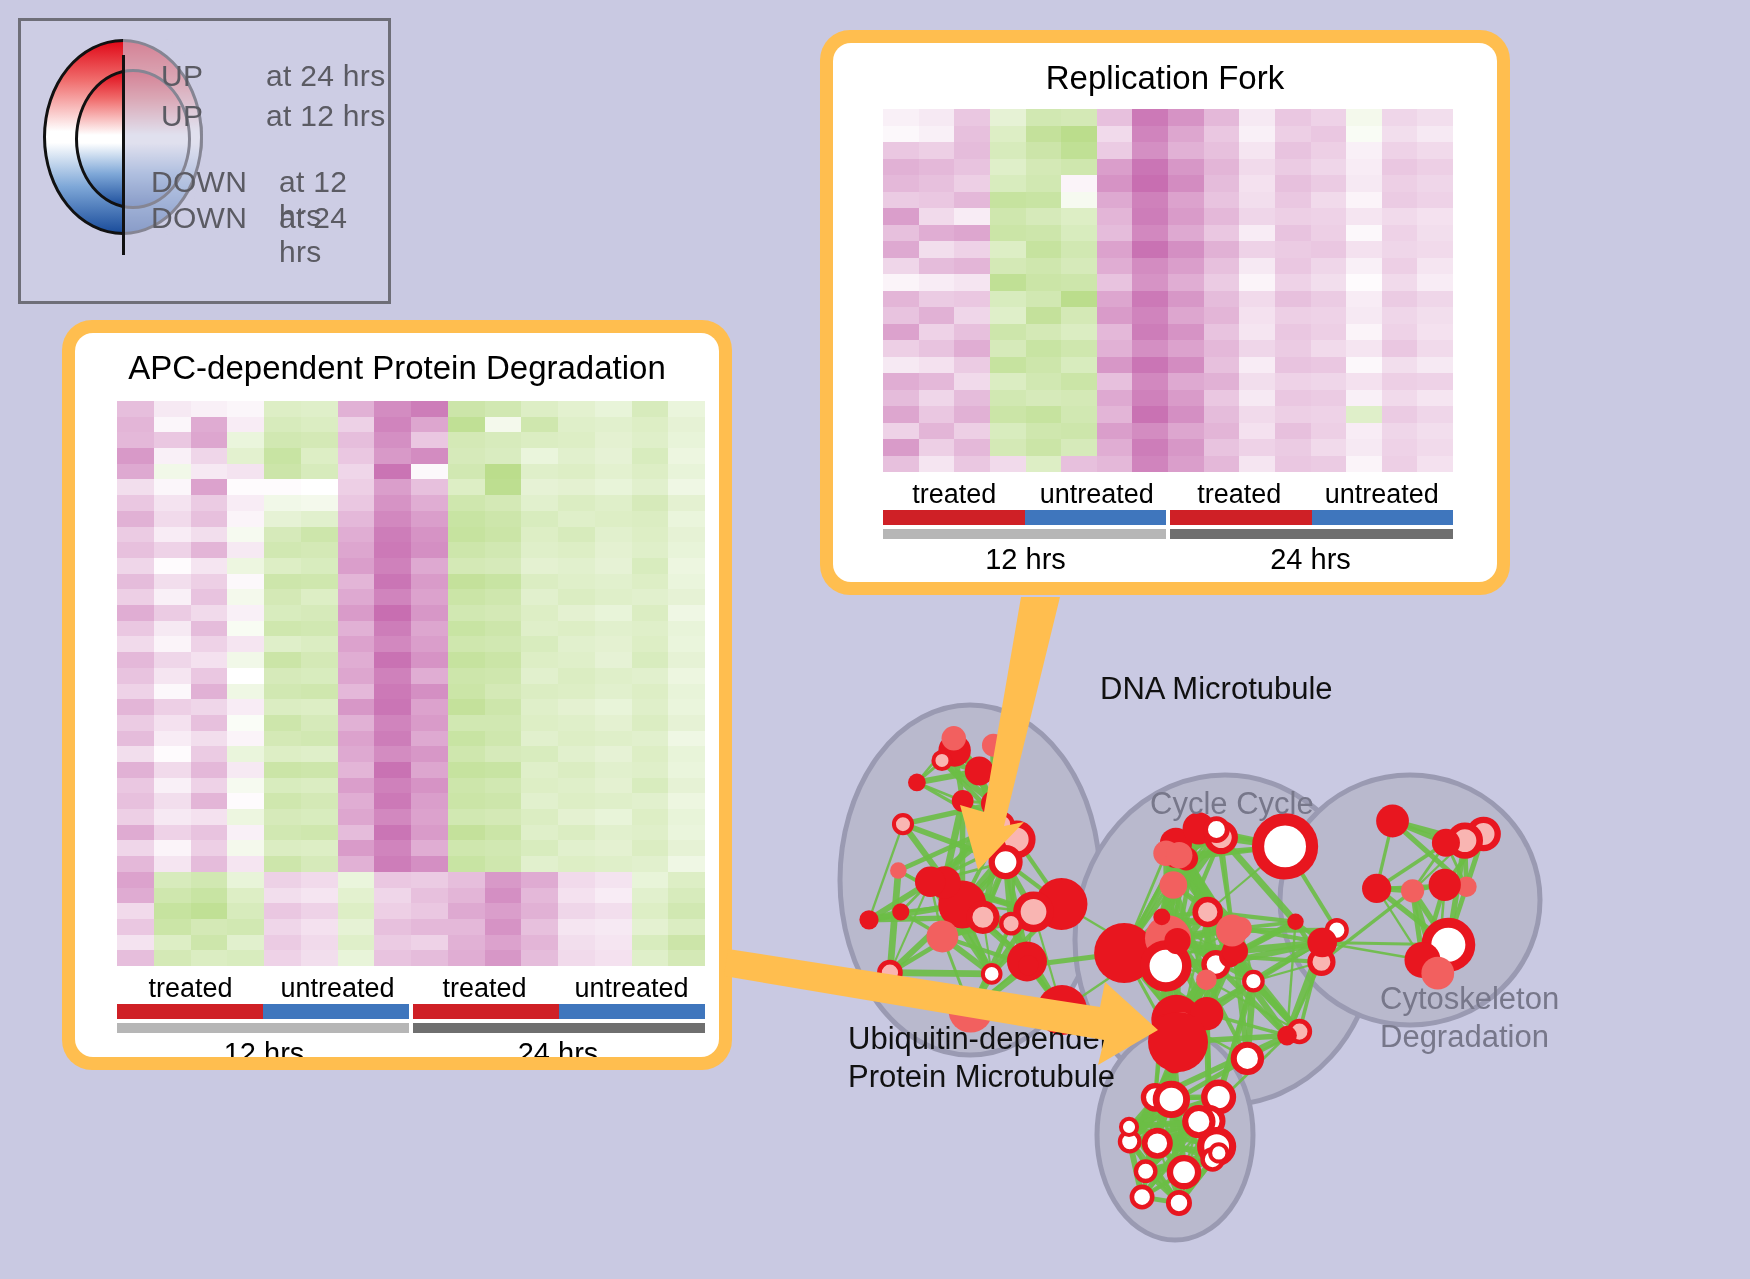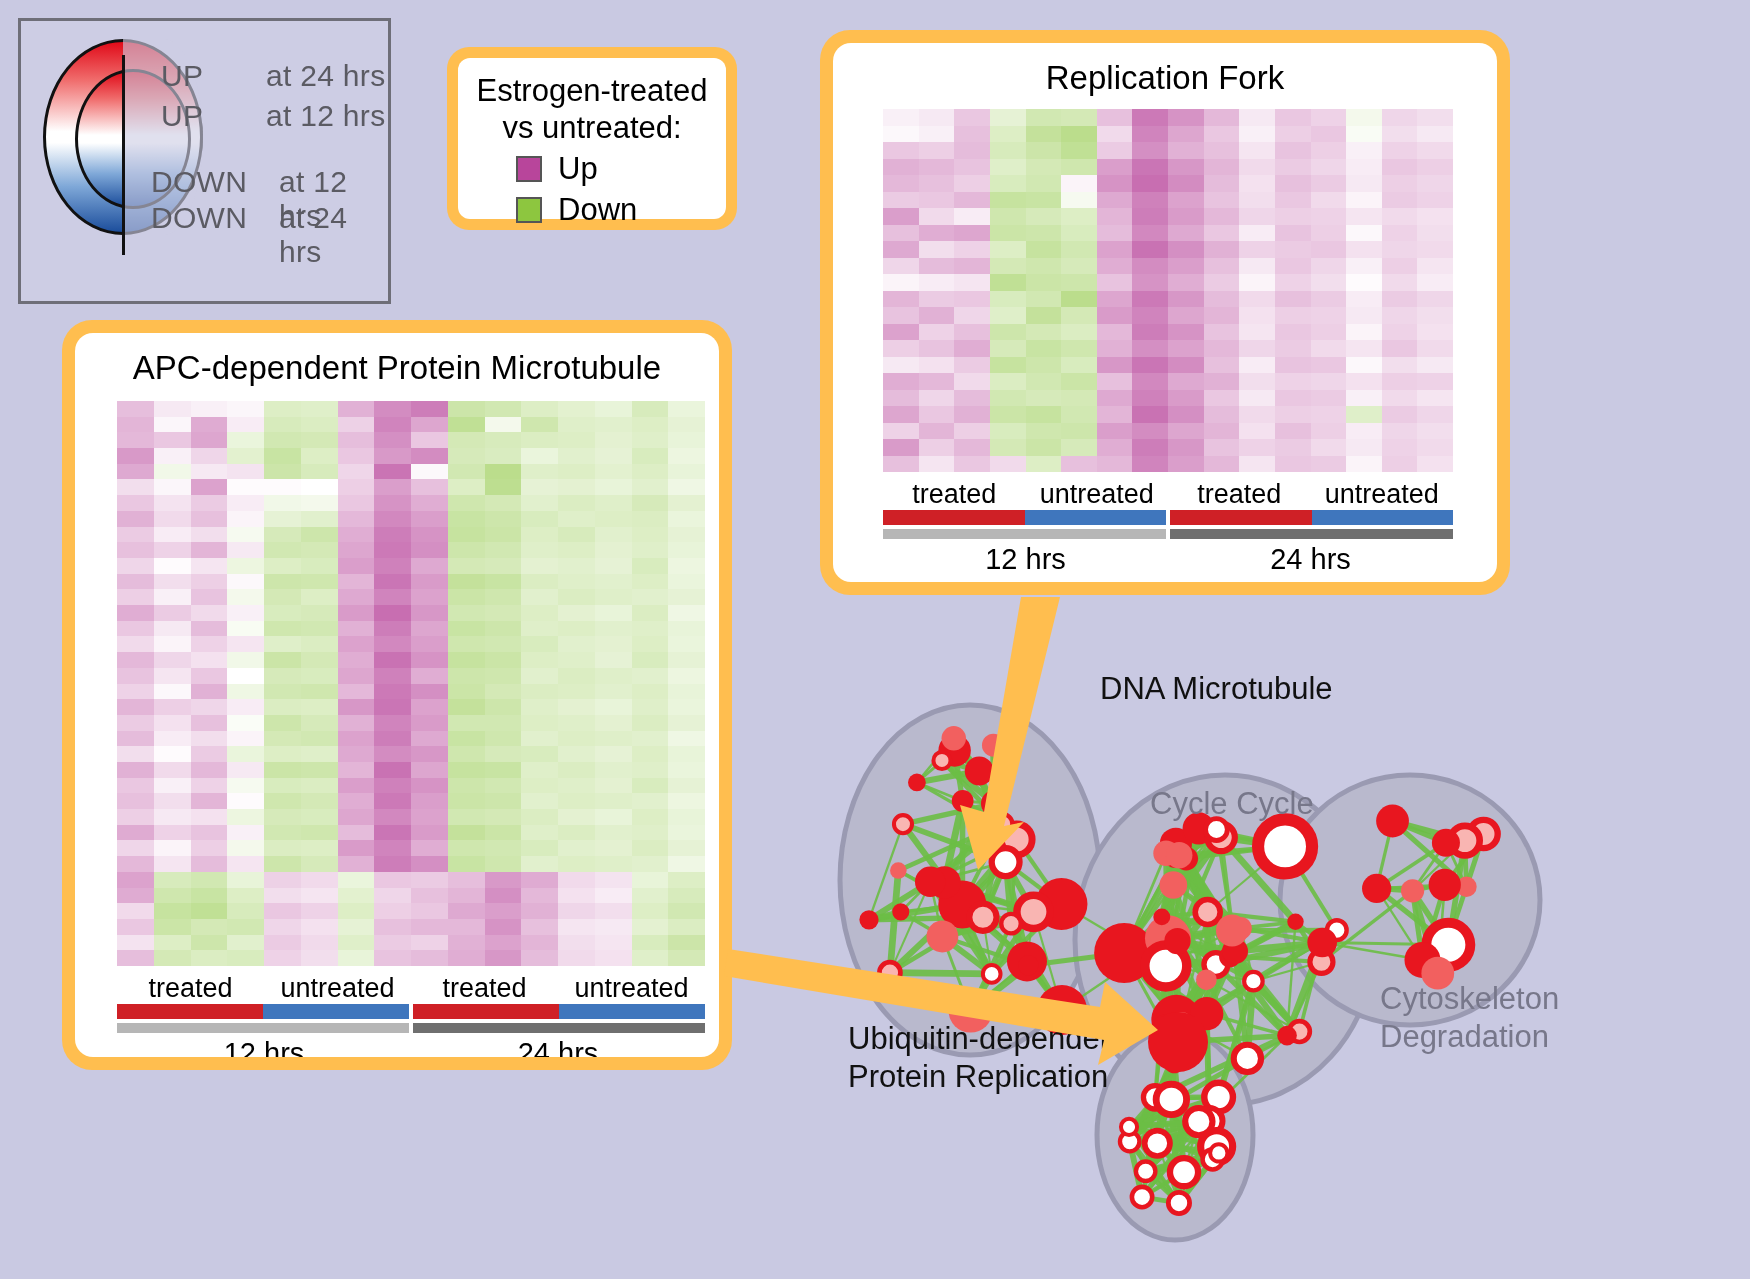--- a/index.html
+++ b/index.html
@@ -116,34 +116,20 @@
     <div class="lg-row" id="lg-up12">UP</div>
     <div class="lg-row" id="lg-up12-t">at 12 hrs</div>
     <div class="lg-row" id="lg-dn12">DOWN</div>
     <div class="lg-row" id="lg-dn12-t">at 12 hrs</div>
     <div class="lg-row" id="lg-dn24">DOWN</div>
     <div class="lg-row" id="lg-dn24-t">at 24 hrs</div>
     <div id="lg-caption">
     </div>
   </div>
 
-  <div id="updown-legend">
-    <div id="updown-inner">
-      <div class="ul-title">Estrogen-treated</div>
-      <div class="ul-title">vs untreated:</div>
-      <div class="swrow">
-        <span class="sw" id="sw-up" style="background: rgb(184, 69, 155);"></span>
-        <span class="sw-lab">Up</span>
-      </div>
-      <div class="swrow">
-        <span class="sw" id="sw-down" style="background: rgb(141, 198, 63);"></span>
-        <span class="sw-lab">Down</span>
-      </div>
-    </div>
-  </div>
 
   <div class="panel" id="panel-rep">
     <div class="panel-inner">
       <div class="panel-title">Replication Fork</div>
       <div class="heat" id="heat-rep" style="grid-template-columns: repeat(16, 1fr); grid-template-rows: repeat(22, 1fr);">
           <div style="background: rgb(249, 240, 247);"></div>
           <div style="background: rgb(246, 233, 243);"></div>
           <div style="background: rgb(234, 199, 225);"></div>
           <div style="background: rgb(230, 242, 213);"></div>
           <div style="background: rgb(209, 232, 178);"></div>
@@ -515,21 +501,21 @@
         <div class="timerow">
             <span style="flex: 1 1 0%;">12 hrs</span>
             <span style="flex: 1 1 0%;">24 hrs</span>
           </div>
       </div>
     </div>
   </div>
 
   <div class="panel" id="panel-apc">
     <div class="panel-inner">
-      <div class="panel-title">APC-dependent Protein Microtubule</div>
+      <div class="panel-title">APC-dependent Protein Degradation</div>
       <div class="heat" id="heat-apc" style="grid-template-columns: repeat(16, 1fr); grid-template-rows: repeat(36, 1fr);">
           <div style="background: rgb(230, 190, 220);"></div>
           <div style="background: rgb(246, 233, 243);"></div>
           <div style="background: rgb(249, 240, 247);"></div>
           <div style="background: rgb(251, 246, 250);"></div>
           <div style="background: rgb(221, 238, 197);"></div>
           <div style="background: rgb(223, 239, 201);"></div>
           <div style="background: rgb(225, 177, 213);"></div>
           <div style="background: rgb(211, 140, 193);"></div>
           <div style="background: rgb(205, 125, 185);"></div>
@@ -1627,21 +1613,21 @@
     </svg>
 
     <div class="netlabel" id="lbl-dna">DNA Microtubule</div>
     <div class="netlabel" id="lbl-cc">Cycle Cycle</div>
     <div class="netlabel" id="lbl-mt">
       <div>Cytoskeleton</div>
       <div>Degradation</div>
     </div>
     <div class="netlabel" id="lbl-ub">
       <div>Ubiquitin-dependent</div>
-      <div>Protein Replication</div>
+      <div>Protein Microtubule</div>
     </div>
   </div>
 
   <svg class="arrow" style="left:0;top:0;width:1750px;height:1279px;pointer-events:none;">
     <polygon points="1021,597 1060,597 1004,826 1024,822 978,870 960,805 984,812" fill="#ffbe4f"></polygon>
     <polygon points="728,949 1100,1007 1105,982 1158,1030 1098,1065 1104,1040 724,976" fill="#ffbe4f"></polygon>
   </svg>
 
 </div>
 

